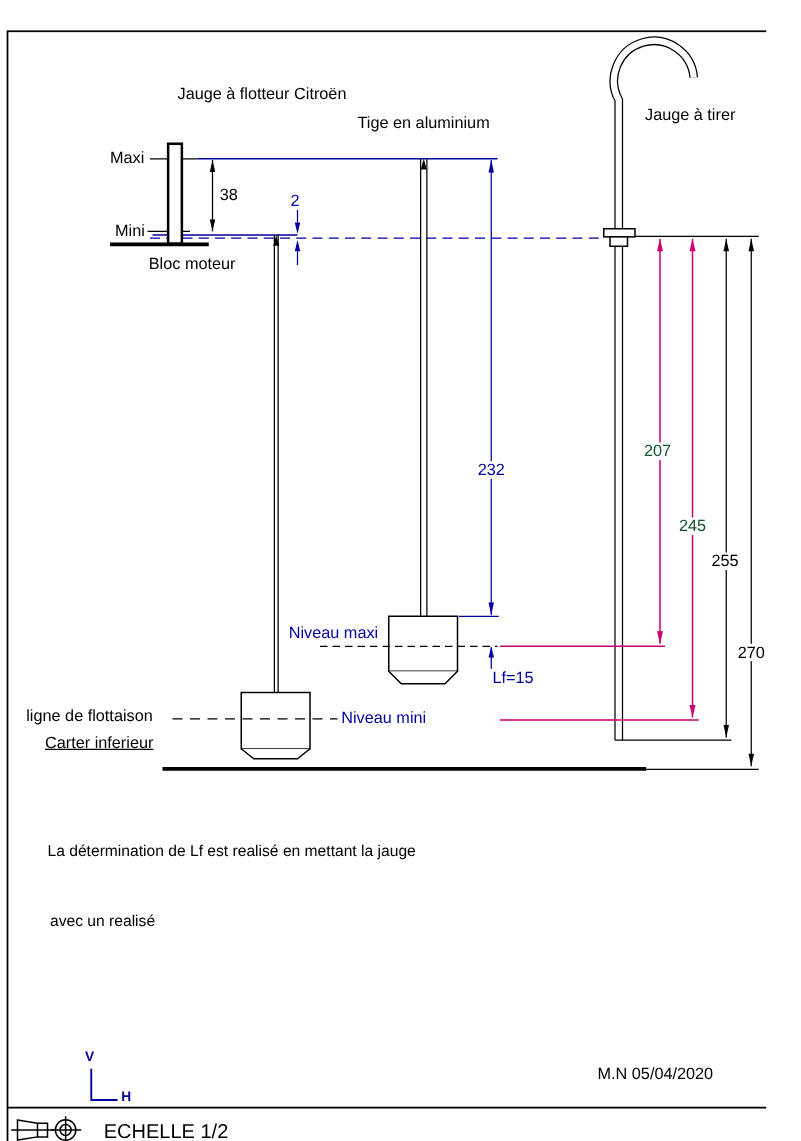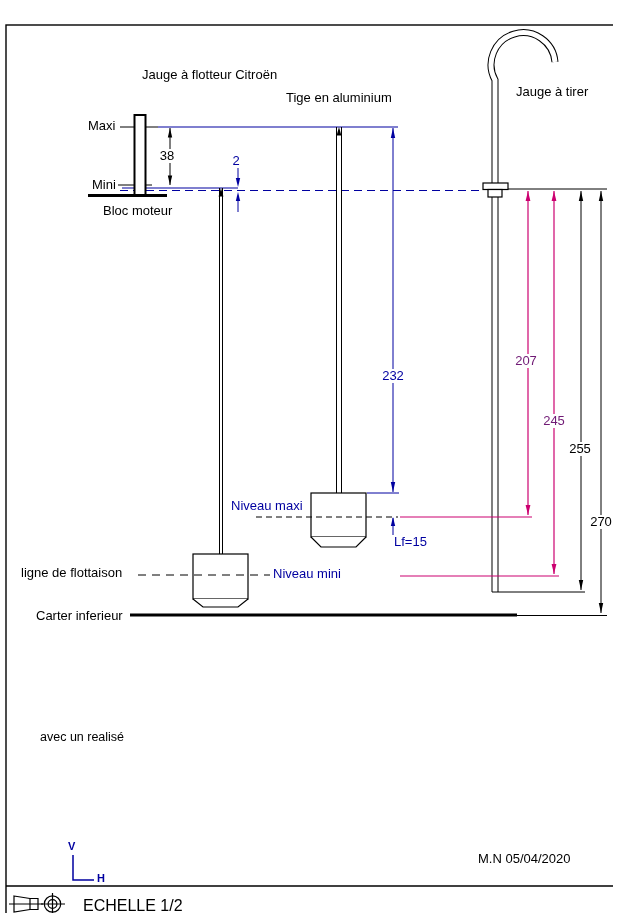--- a/index.html
+++ b/index.html
@@ -4,21 +4,21 @@
 <style>
   html,body{margin:0;padding:0;background:#fff;}
   .page{
     position:relative;width:613px;height:913px;background:#ffffff;
     font-family:"Liberation Sans",sans-serif;color:#000;overflow:hidden;margin-top:14px;
   }
   svg{position:absolute;left:0;top:0;}
   .lbl{position:absolute;font-size:13px;line-height:14px;white-space:nowrap;}
   .small{font-size:12.5px;}
   .navy{color:#0000A0;}
-  .mag{color:#701a75;}
+  .mag{color:#14532d;}
   .dim{
     position:absolute;font-size:13px;line-height:14px;background:#fff;
     padding:0 2px;transform:translateX(-50%);white-space:nowrap;
   }
   .axis-lbl{position:absolute;font-size:11px;color:#0000A0;font-weight:bold;}
   .scale-lbl{position:absolute;left:83px;top:883px;font-size:16px;}
   .author{position:absolute;left:478px;top:837px;font-size:13px;}
   .main-title{position:absolute;right:33px;top:874px;font-size:20px;font-weight:bold;letter-spacing:0.5px;}
 </style>
 </head>
@@ -124,35 +124,36 @@
 
     <rect x="6" y="11" width="621" height="896" fill="none" stroke="#000" stroke-width="1.4"></rect>
     <path d="M6,872 H627" stroke="#000" stroke-width="1.4" fill="none"></path>
   </svg>
 
   <div class="lbl" style="left:142px;top:54px;">Jauge à flotteur Citroën</div>
   <div class="lbl" style="left:286px;top:77px;">Tige en aluminium</div>
   <div class="lbl" style="left:516px;top:71px;">Jauge à tirer</div>
   <div class="lbl" style="left:88px;top:105px;">Maxi</div>
   <div class="lbl" style="left:92px;top:164px;">Mini</div>
-  <div class="lbl" style="left:103px;top:190px;text-align:center;">Bloc moteur</div>
+  <div class="lbl" style="left:119px;top:190px;text-align:center;">Bloc moteur</div>
   <div class="lbl navy" style="left:231px;top:485px;">Niveau maxi</div>
   <div class="lbl navy" style="left:273px;top:553px;">Niveau mini</div>
   <div class="lbl" style="left:21px;top:552px;">ligne de flottaison</div>
-  <div class="lbl" style="left:36px;top:595px;">Carter inferieur</div>
+  <div class="lbl" style="left:36px;top:573px;text-decoration:underline;">Carter inferieur</div>
 
-  <div class="dim" style="left:167px;top:135px;">38</div>
+  <div class="dim" style="left:183px;top:135px;">38</div>
   <div class="dim navy" style="left:236px;top:140px;">2</div>
   <div class="dim navy" style="left:393px;top:355px;">232</div>
   <div class="dim mag" style="left:526px;top:340px;">207</div>
   <div class="dim mag" style="left:554px;top:400px;">245</div>
   <div class="dim" style="left:580px;top:428px;">255</div>
   <div class="dim" style="left:601px;top:501px;">270</div>
   <div class="dim navy" style="left:392px;top:521px;transform:none;">Lf=15</div>
 
+  <div class="lbl small" style="left:38px;top:660px;">La détermination de Lf est realisé en mettant la jauge</div>
   <div class="lbl small" style="left:40px;top:716px;">avec un realisé</div>
 
   <div class="axis-lbl" style="left:68px;top:826px;">V</div>
   <div class="axis-lbl" style="left:97px;top:858px;">H</div>
 
   <div class="author">M.N 05/04/2020</div>
   <div class="scale-lbl">ECHELLE 1/2</div>
 
 </div>
 

